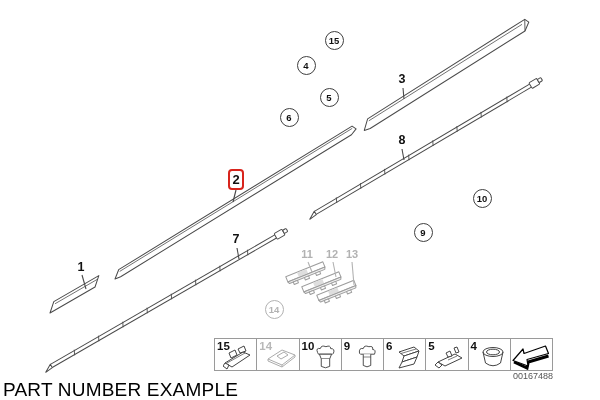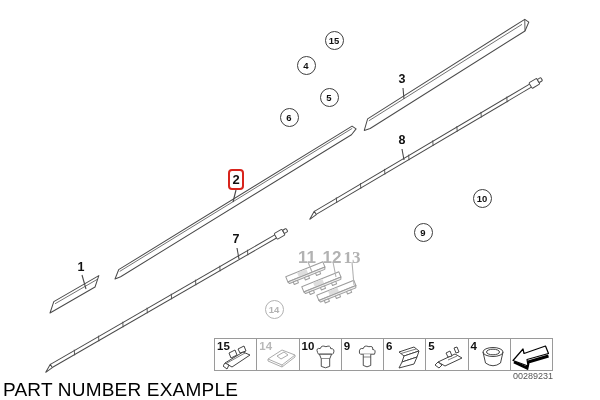--- a/index.html
+++ b/index.html
@@ -6,21 +6,21 @@
   .canvas {
     position:relative; width:600px; height:400px; background:#ffffff;
     font-family:"Liberation Sans","DejaVu Sans",sans-serif; overflow:hidden;
   }
   svg.artwork { position:absolute; left:0; top:0; }
 
   .lbl {
     position:absolute; font-weight:bold; font-size:12.5px; color:#111;
     width:24px; text-align:center; line-height:1;
   }
-  .lbl.gray { color:#b2b2b2; font-size:17px; }
+  .lbl.gray { color:#b2b2b2; font-size:11px; }
 
   .circ {
     position:absolute; width:19px; height:19px; box-sizing:border-box;
     border:1.4px solid #3f3f3f; border-radius:50%;
     display:flex; align-items:center; justify-content:center;
     font-weight:bold; font-size:9.5px; color:#111; background:transparent;
   }
   .circ.gray { border-color:#b2b2b2; color:#b2b2b2; }
 
   .boxed {
@@ -150,21 +150,21 @@
     </g>
   </svg>
 
   <div class="lbl" style="left:69px; top:261px;">1</div>
   <div class="lbl" style="left:390px; top:73px;">3</div>
   <div class="lbl" style="left:224px; top:233px;">7</div>
   <div class="lbl" style="left:390px; top:134px;">8</div>
 
   <div class="lbl gray" style="left:295px; top:249px;">11</div>
   <div class="lbl gray" style="left:320px; top:249px;">12</div>
-  <div class="lbl gray" style="left:340px; top:249px;font-family:Liberation Serif, serif;">13</div>
+  <div class="lbl gray" style="left:340px; top:249px;">13</div>
 
   <div class="boxed">2</div>
 
   <div class="circ" style="left:324.5px; top:30.5px;">15</div>
   <div class="circ" style="left:296.5px; top:55.5px;">4</div>
   <div class="circ" style="left:319.5px; top:87.5px;">5</div>
   <div class="circ" style="left:279.5px; top:107.5px;">6</div>
   <div class="circ" style="left:472.5px; top:188.5px;">10</div>
   <div class="circ" style="left:413.5px; top:222.5px;">9</div>
   <div class="circ gray" style="left:264.5px; top:299.5px;">14</div>
@@ -256,17 +256,17 @@
 
     <div class="cell">
       <span class="num"></span>
       <svg width="40" height="28" viewBox="0 0 40 28">
         <path d="M3,20 L16,26 L17.3,20 L37.5,14" stroke="#000" stroke-width="3" fill="none"></path>
         <polygon points="2,18.5 12,7 13,11.5 34.5,4 37.5,11.5 16,17.5 17,24" fill="#fff" stroke="#000" stroke-width="1.2" stroke-linejoin="round"></polygon>
       </svg>
     </div>
   </div>
 
-  <div class="imgnum">00289231</div>
+  <div class="imgnum">00167488</div>
 
   <div class="caption">PART NUMBER EXAMPLE</div>
 
 </div>
 
 </body></html>

